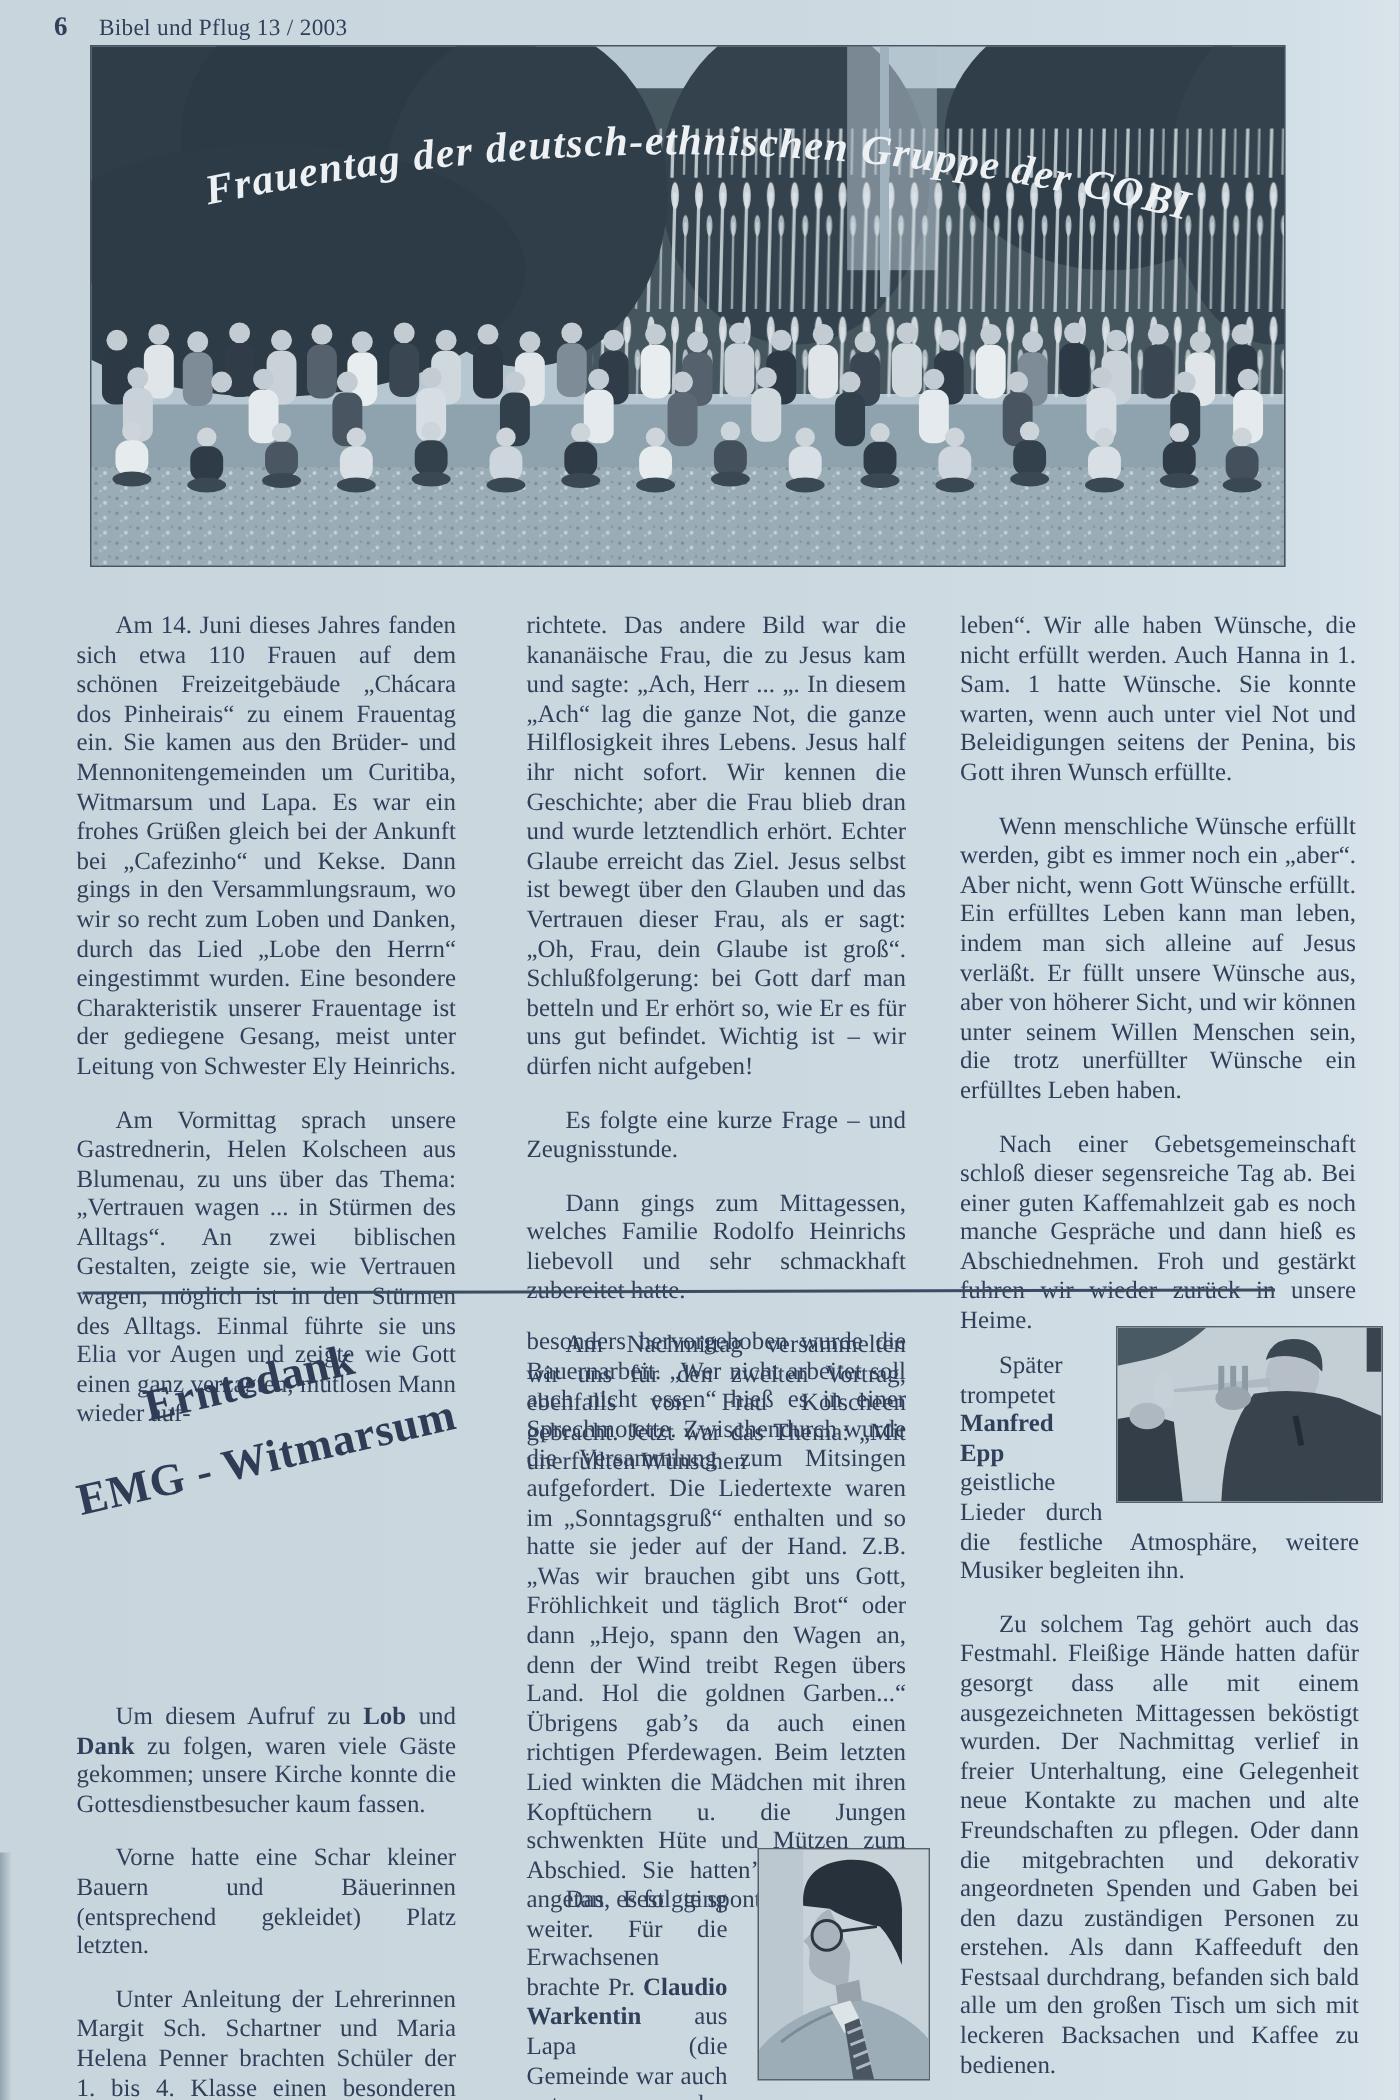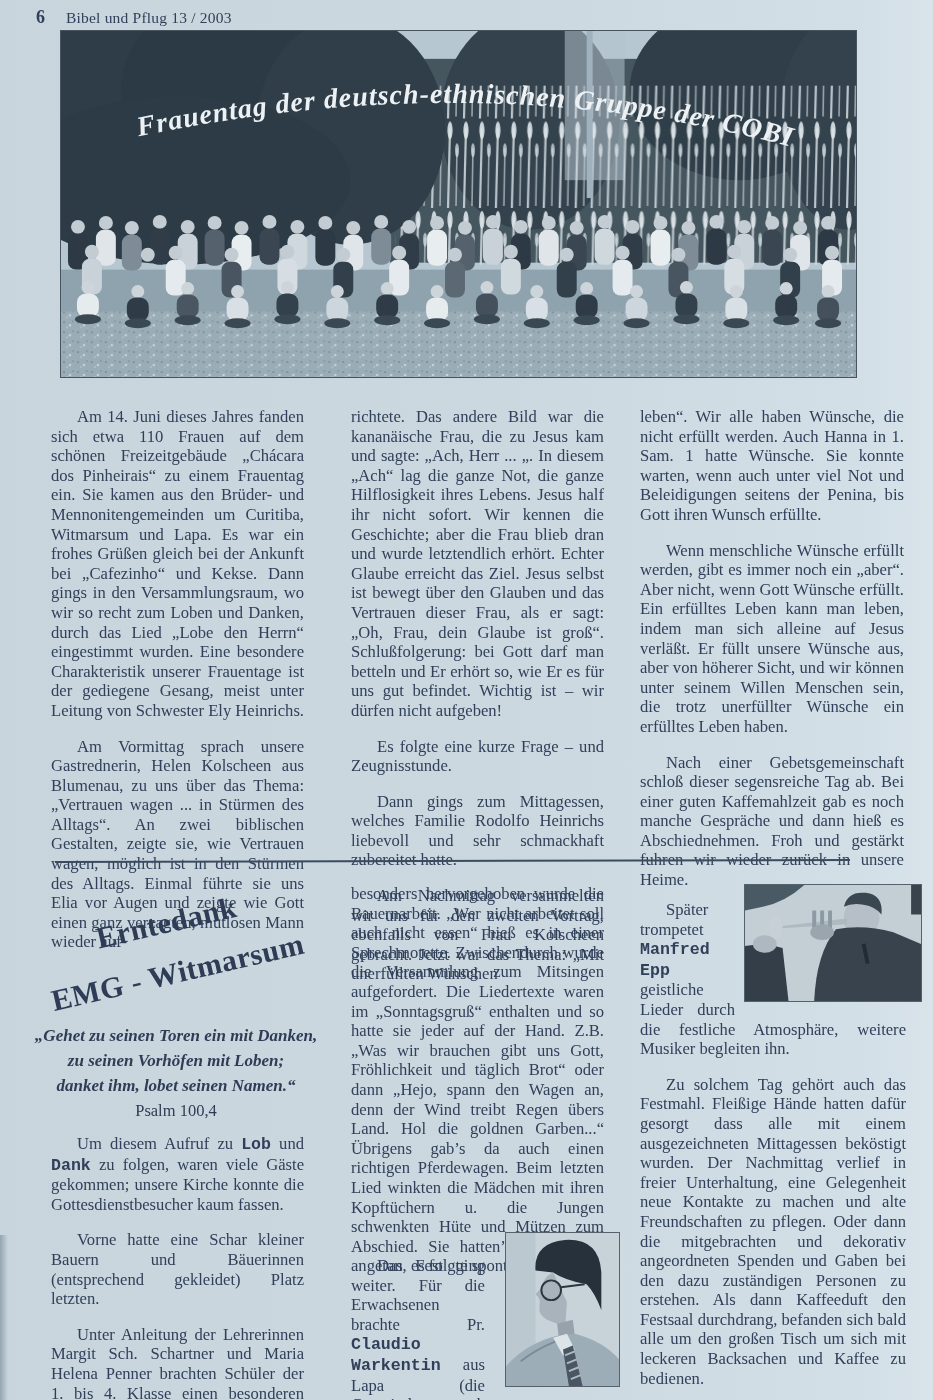--- a/index.html
+++ b/index.html
@@ -54,21 +54,21 @@
   .a2-quote .src{font-style:normal;font-weight:normal;font-size:16.5px;}
   .a2c1{left:35px;top:1118px;width:285px;height:282px;}
   .a2c2a{left:335px;top:868px;width:285px;height:355px;}
   .a2c2b{left:335px;top:1240px;width:166px;height:160px;}
   .a2c3{left:624px;top:884px;width:298px;height:510px;}
   
   .photo-frame{border:1px solid #55626e;box-sizing:border-box;background:#c3ced5;}
   .trumpet-photo{float:right;width:178px;height:118px;margin:0 0 7px 9px;}
   .speaker-photo{position:absolute;left:505px;top:1232px;width:115px;height:155px;}
   .photo-frame svg{display:block;width:100%;height:100%;}
-  b{font-weight:bold;font-family:Liberation Mono, monospace;}
+  b{font-weight:bold;}
 </style>
 </head>
 <body>
 
 <div class="page">
 
   <div class="header">
     <span class="pagenum">6</span>
     <span class="masthead">Bibel und Pflug   13 / 2003</span>
   </div>
@@ -215,26 +215,20 @@
     <div class="byline">Im Auftrage Anna Braun</div>
   </div>
 
   <div class="divider"></div>
 
   <div class="a2-heading">
     <div>Erntedank</div>
     <div>EMG - Witmarsum</div>
   </div>
 
-  <div class="a2-quote">
-    <div>„Gehet zu seinen Toren ein mit Danken,</div>
-    <div>zu seinen Vorhöfen mit Loben;</div>
-    <div>danket ihm, lobet seinen Namen.“</div>
-    <div class="src">Psalm 100,4</div>
-  </div>
 
   <div class="col a2c1">
       <p class="para"><span>Um diesem Aufruf zu </span><b>Lob</b><span> und </span><b>Dank</b><span> zu folgen, waren viele Gäste gekommen; unsere Kirche konnte die Gottesdienstbesucher kaum fassen.</span></p>
       <p class="para"><span>Vorne hatte eine Schar kleiner Bauern und Bäuerinnen (entsprechend gekleidet) Platz letzten.</span></p>
       <p class="para"><span>Unter Anleitung der Lehrerinnen Margit Sch. Schartner und Maria Helena Penner brachten Schüler der 1. bis 4. Klasse einen besonderen Beitrag, in Form von Liedern und Instrumentalmusik, Gedichten und Gebeten. Sie betonten Erntedank, das täglich Brot, Herbst, Äpfel, und</span></p>
     </div>
 
   <div class="col a2c2a">
       <p class="para ni"><span>besonders hervorgehoben wurde die Bauernarbeit. „Wer nicht arbeitet soll auch nicht essen“ hieß es in einer Sprechmotette. Zwischendurch wurde die Versammlung zum Mitsingen aufgefordert. Die Liedertexte waren im „Sonntagsgruß“ enthalten und so hatte sie jeder auf der Hand. Z.B. „Was wir brauchen gibt uns Gott, Fröhlichkeit und täglich Brot“ oder dann „Hejo, spann den Wagen an, denn der Wind treibt Regen übers Land. Hol die goldnen Garben...“ Übrigens gab’s da auch einen richtigen Pferdewagen. Beim letzten Lied winkten die Mädchen mit ihren Kopftüchern u. die Jungen schwenkten Hüte und Mützen zum Abschied. Sie hatten’s uns einfach angetan, es folgte spontaner Beifall.</span></p>
     </div>

